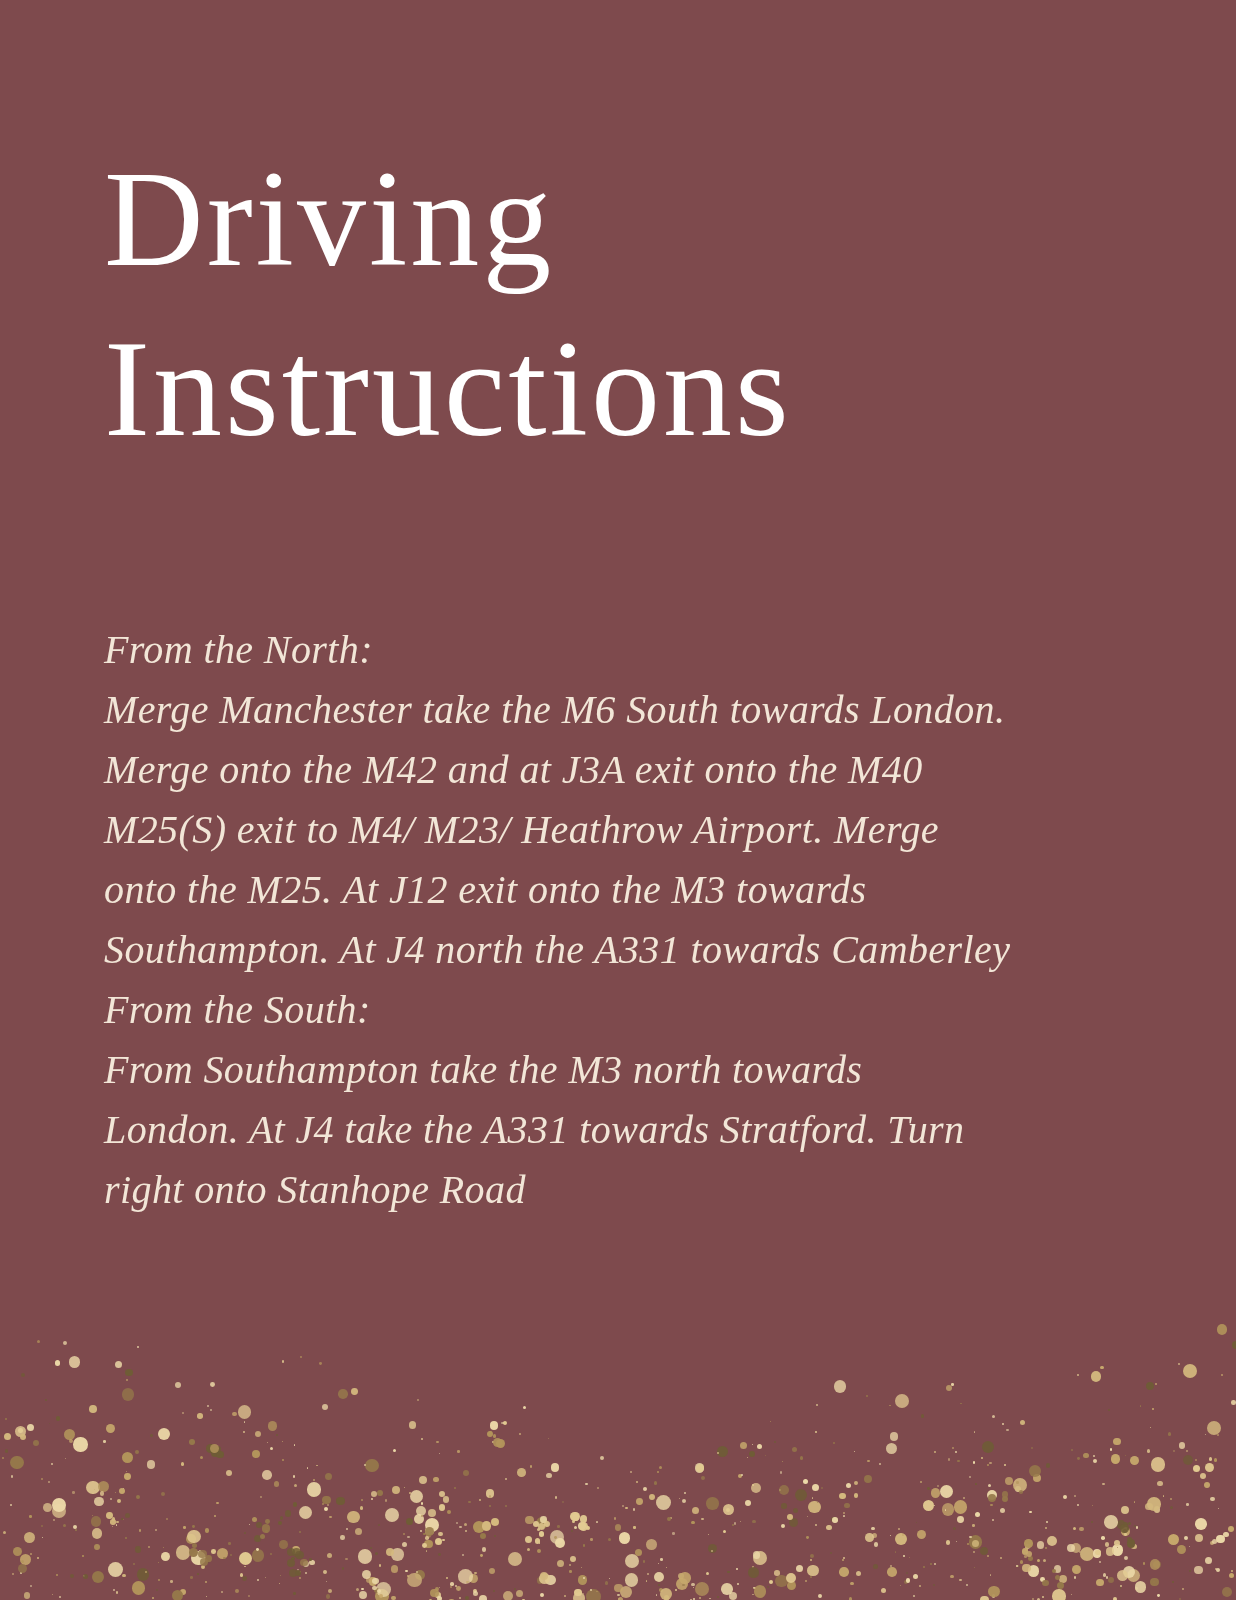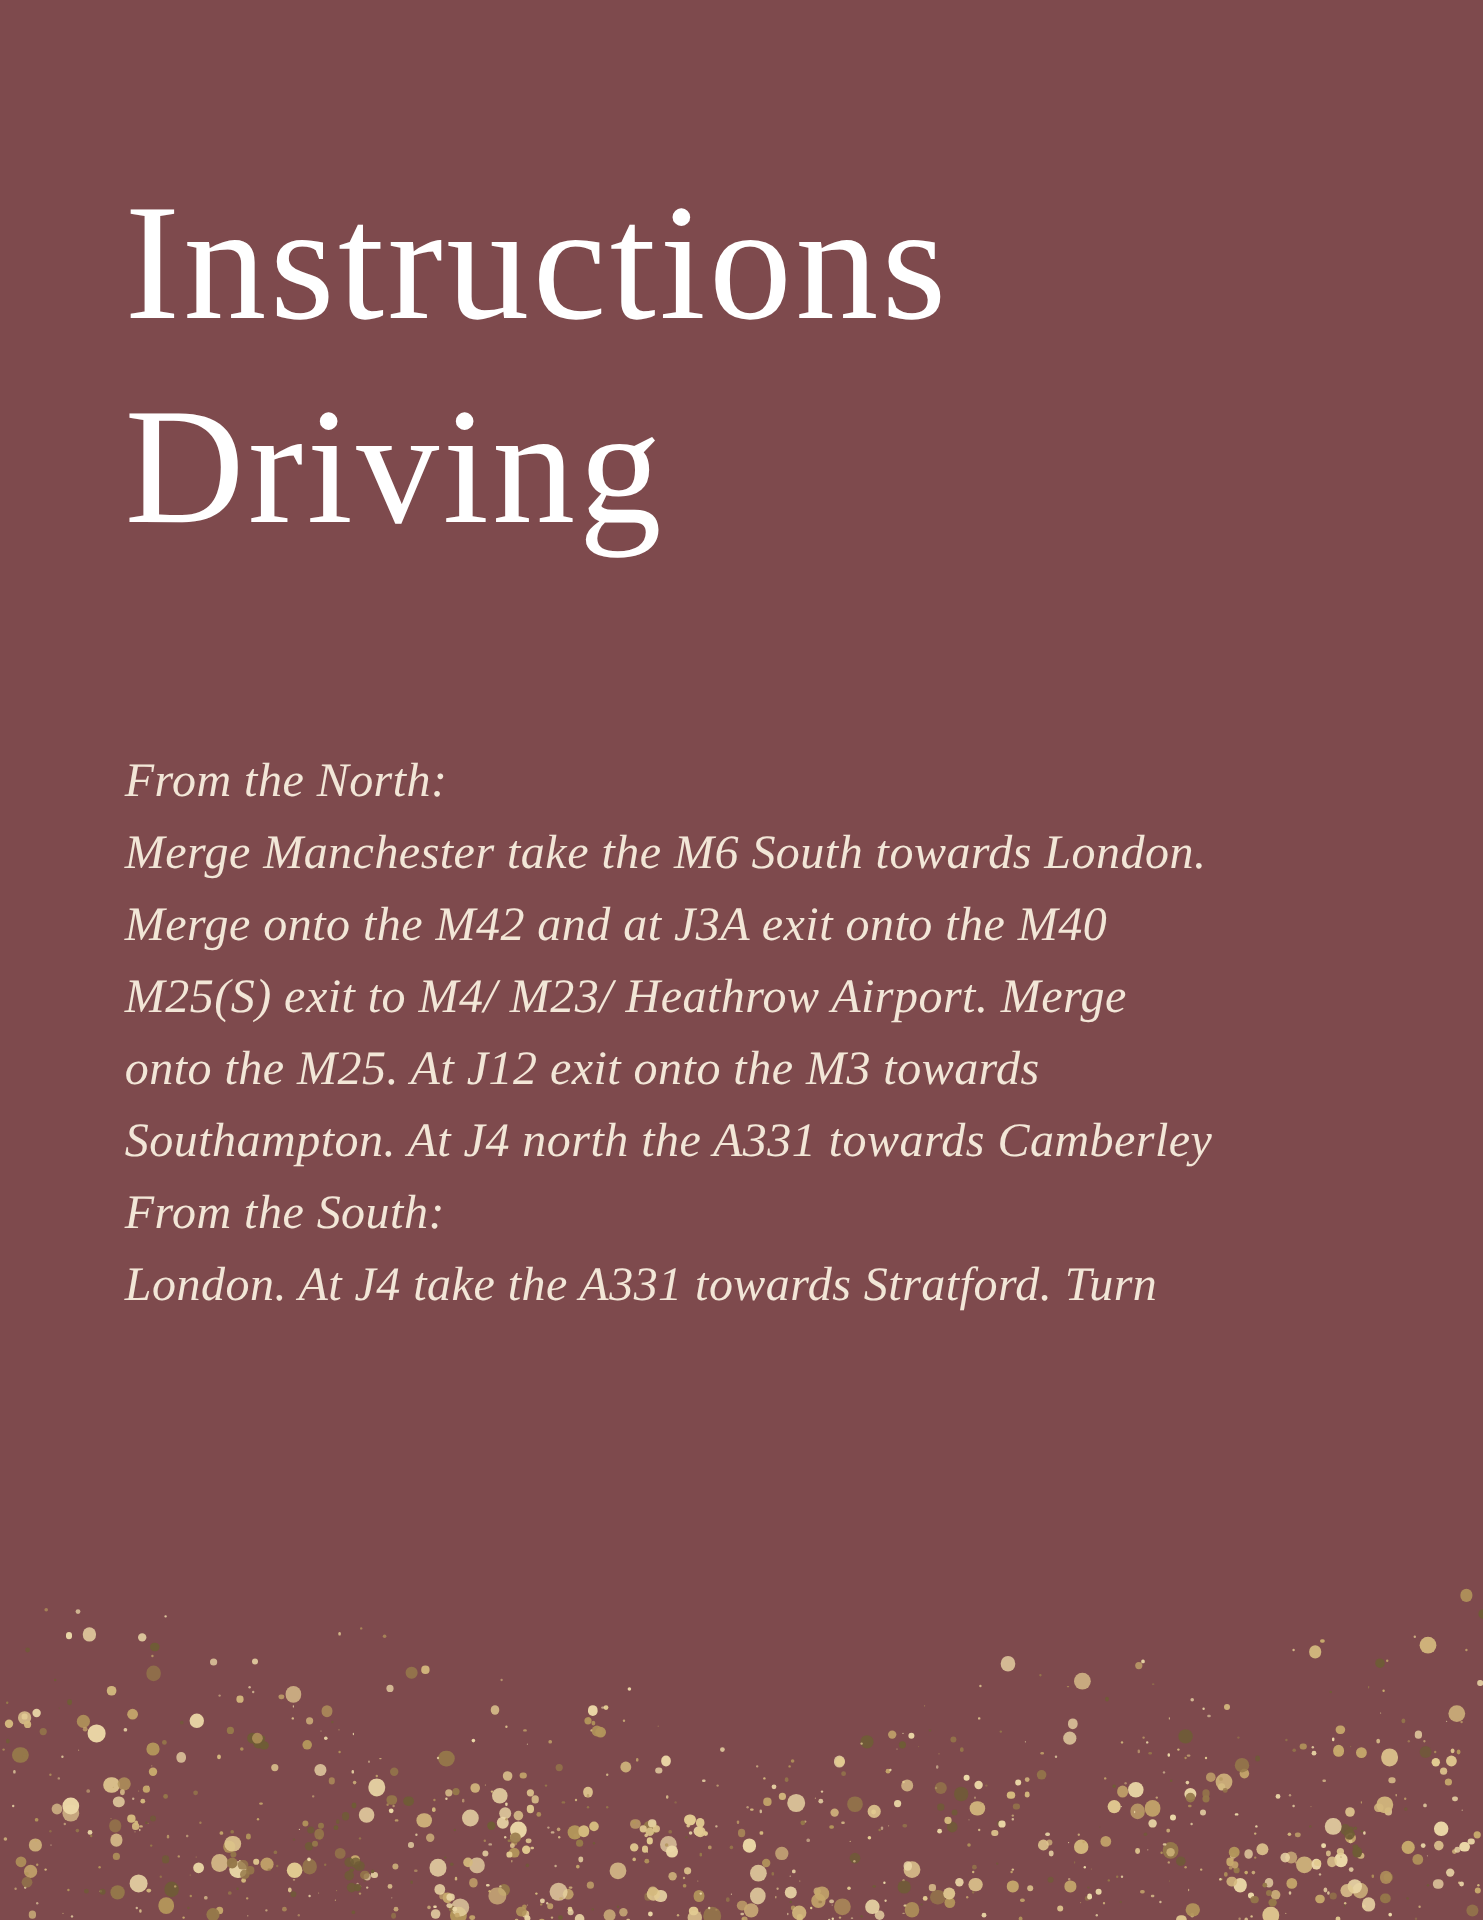--- a/index.html
+++ b/index.html
@@ -56,33 +56,35 @@
     position: absolute;
     border-radius: 50%;
   }
 </style>
 </head>
 <body>
 
 <div class="page" style="background: rgb(126, 74, 77);">
 
   <h1 class="title" style="color: rgb(255, 255, 255);">
+    <span class="title-line">Driving</span>
     <span class="title-line">Instructions</span>
-    <span class="title-line">Driving</span>
   </h1>
 
   <div class="body-text" style="color: rgb(242, 230, 215);">
     <div class="instruction-line">From the North:</div>
     <div class="instruction-line">Merge Manchester take the M6 South towards London.</div>
     <div class="instruction-line">Merge onto the M42 and at J3A exit onto the M40</div>
     <div class="instruction-line">M25(S) exit to M4/ M23/ Heathrow Airport. Merge</div>
     <div class="instruction-line">onto the M25. At J12 exit onto the M3 towards</div>
     <div class="instruction-line">Southampton. At J4 north the A331 towards Camberley</div>
     <div class="instruction-line">From the South:</div>
+    <div class="instruction-line">From Southampton take the M3 north towards</div>
     <div class="instruction-line">London. At J4 take the A331 towards Stratford. Turn</div>
+    <div class="instruction-line">right onto Stanhope Road</div>
   </div>
 
   <div class="glitter" id="glitter">
       <div class="dot" style="left: 1106.1px; top: 1576.4px; width: 2.2px; height: 2.2px; background: rgb(236, 217, 168); opacity: 0.8;"></div>
       <div class="dot" style="left: 322.2px; top: 1404.4px; width: 6px; height: 6px; background: rgb(236, 217, 168); opacity: 0.76;"></div>
       <div class="dot" style="left: 302.6px; top: 1560.6px; width: 6.7px; height: 6.7px; background: rgb(236, 217, 168); opacity: 0.74;"></div>
       <div class="dot" style="left: 1183.3px; top: 1454.6px; width: 10px; height: 10px; background: rgb(111, 92, 54); opacity: 0.74;"></div>
       <div class="dot" style="left: 980.3px; top: 1595.7px; width: 8.3px; height: 8.3px; background: rgb(226, 202, 145); opacity: 0.94;"></div>
       <div class="dot" style="left: 549.5px; top: 1529.6px; width: 14.5px; height: 14.5px; background: rgb(236, 217, 168); opacity: 0.73;"></div>
       <div class="dot" style="left: 1177.3px; top: 1544.5px; width: 9.2px; height: 9.2px; background: rgb(179, 149, 91); opacity: 0.9;"></div>

